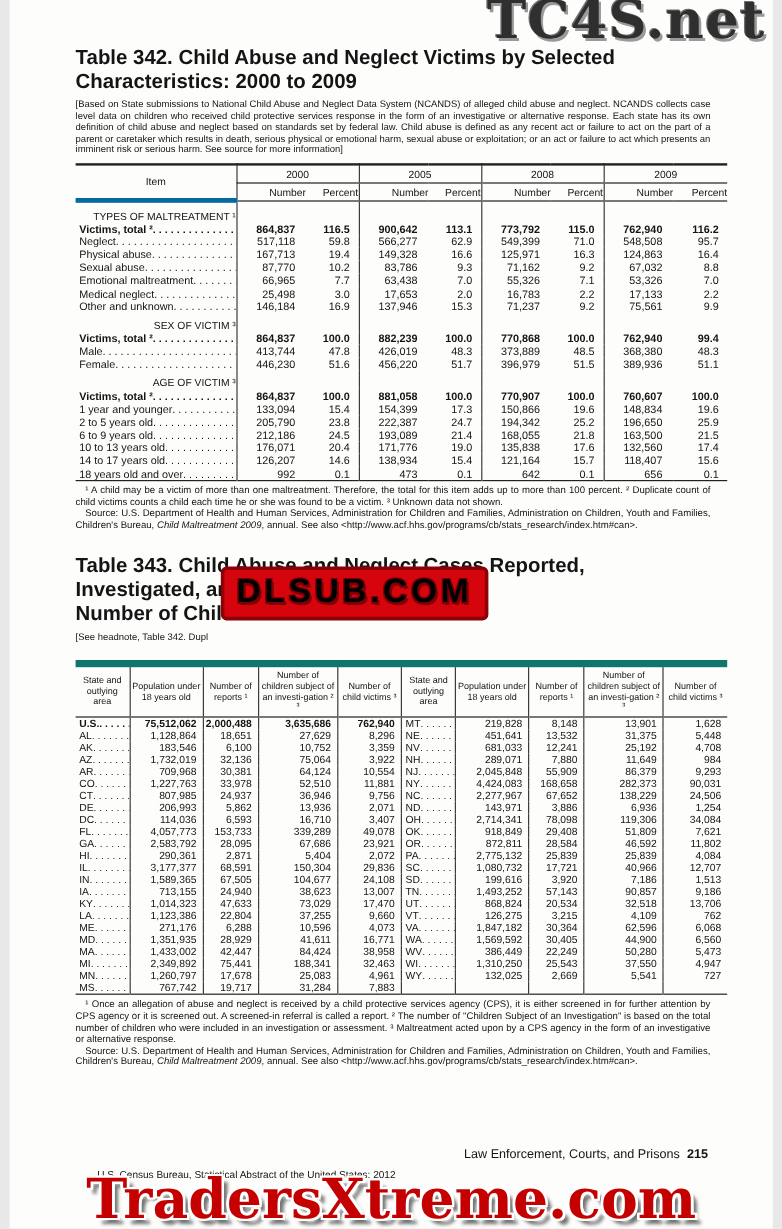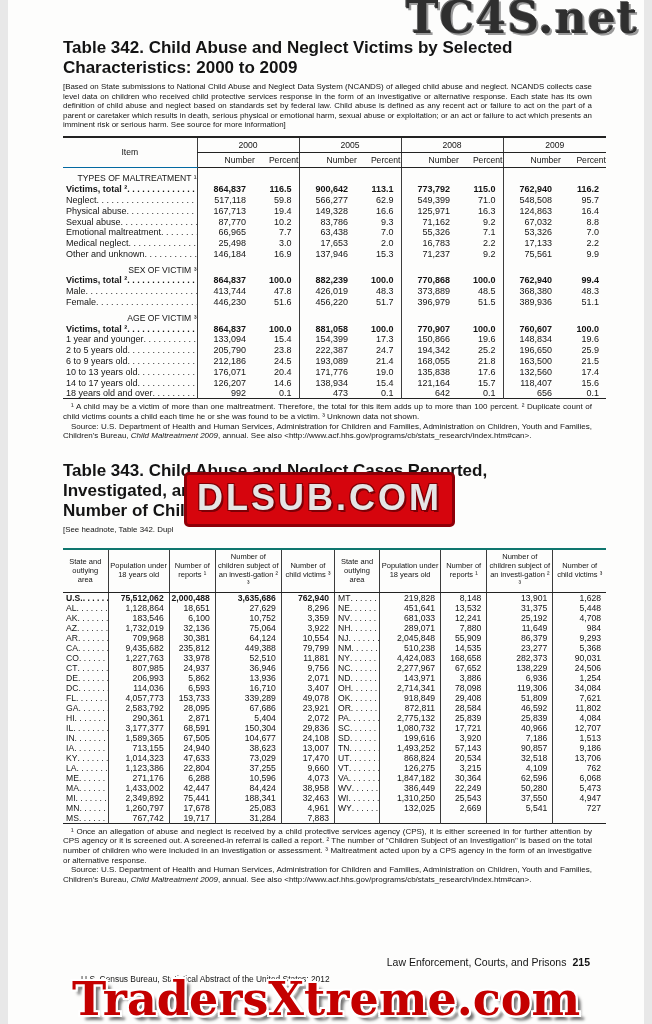--- a/index.html
+++ b/index.html
@@ -11,21 +11,21 @@
   }
   
   .wm-top{
     position:absolute; top:-8px; right:6px; z-index:6;
     font-family:"DejaVu Serif", serif; font-weight:bold; font-size:44px;
     color:#2f2f2f; letter-spacing:1px;
     text-shadow:2px 2px 0 #9a9a9a, -1px -1px 0 #6f6f6f;
   }
   .wm-mid{
     position:absolute; left:176px; top:472px; z-index:6;
-    background:#d6050d; color:#e5e5e5; font-weight:bold; font-size:36px;
+    background:#d6050d; color:#000000; font-weight:bold; font-size:28px;
     letter-spacing:3px; padding:2px 10px 5px; border:3px solid #8e0008; border-radius:5px;
     font-family:"Liberation Sans", sans-serif;
     text-shadow:2px 2px 0 #7c0006,-1px -1px 0 #7c0006,1px -1px 0 #7c0006,-1px 1px 0 #7c0006;
   }
   .wm-bottom{
     position:absolute; bottom:-2px; left:0; right:0; z-index:6; text-align:center;
     font-family:"DejaVu Serif", serif; font-weight:bold; font-size:46px; color:#c40000;
     text-shadow:2px 0 0 #fff,-2px 0 0 #fff,0 2px 0 #fff,0 -2px 0 #fff,
       2px 2px 0 #fff,-2px -2px 0 #fff,2px -2px 0 #fff,-2px 2px 0 #fff,
       5px 5px 3px rgba(0,0,0,.55);
@@ -33,35 +33,35 @@
   
   .title{font-size:17px; font-weight:bold; line-height:1.18; margin:0 0 4px 0;}
   .t343-title{margin-top:20px; position:relative; z-index:1;}
   .headnote{font-size:7.9px; line-height:1.2; text-align:justify; margin:0 0 6px 0;}
   .fn{font-size:8px; line-height:1.2; text-align:justify; margin:3px 0 0 0; text-indent:8px;}
   .src{font-size:8px; line-height:1.2; text-align:justify; margin:0; text-indent:8px;}
   
   table{border-collapse:collapse; table-layout:fixed; width:543px;}
   .t342{font-size:9px; border-top:2px solid #222; border-bottom:1px solid #222; margin-top:2px;}
   .t342 th{font-weight:normal; font-size:8.6px; padding:2px 0; vertical-align:middle;}
-  .t342 .item-h{border-bottom:1px solid #0369a1;}
+  .t342 .item-h{border-bottom:4px solid #0369a1;}
   .t342 .yr{border-bottom:1px solid #222;}
   .t342 .sub{border-bottom:1px solid #222; text-align:right;}
   .t342 td{padding:0; height:10.8px; vertical-align:bottom; overflow:hidden;}
   .t342 .num{text-align:right; padding-right:9px;}
   .t342 .pct{text-align:right; padding-right:7px;}
   .gs{border-left:1px solid #3c3c3c;}
   .sec-lbl{text-align:right; font-size:8.6px; padding-top:5px !important;}
   tr.bold td, td.b{font-weight:bold;}
   .lblwrap{display:flex; overflow:hidden; padding-left:3px;}
   .lbl{white-space:nowrap;}
   .dots{flex:1; overflow:hidden; white-space:nowrap;}
   .dots::after{content:" . . . . . . . . . . . . . . . . . . . . . . . . . . . . . . . . . . . . . . .";}
   
-  .t343{font-size:8.6px; border-top:2px solid #0f766e; border-bottom:1px solid #222; margin-top:14px;}
+  .t343{font-size:8.6px; border-top:6px solid #0f766e; border-bottom:1px solid #222; margin-top:14px;}
   .t343 th{font-weight:normal; font-size:7.5px; line-height:1.18; text-align:center;
            vertical-align:middle; padding:3px 1px; border-bottom:1px solid #222;}
   .t343 th:not(:first-child), .t343 td:not(:first-child){border-left:1px solid #3c3c3c;}
   .t343 td{padding:0; height:9.6px; vertical-align:bottom; overflow:hidden;}
   .t343 .v{text-align:right; padding-right:5px;}
   
   .footer1{position:absolute; right:54px; bottom:56px; font-size:10.5px; z-index:1;}
   .footer1 .pg{font-weight:bold; padding-left:6px;}
   .footer2{position:absolute; left:73px; bottom:40px; font-size:8.4px; z-index:1;}
 </style>
@@ -559,42 +559,20 @@
             </div>
           </td>
           <td class="v">2,045,848</td>
           <td class="v">55,909</td>
           <td class="v">86,379</td>
           <td class="v">9,293</td>
         </tr>
         <tr>
           <td class="st">
             <div class="lblwrap">
-              <span class="lbl">CA</span>
-              <span class="dots"></span>
-            </div>
-          </td>
-          <td class="v">9,435,682</td>
-          <td class="v">235,812</td>
-          <td class="v">449,388</td>
-          <td class="v">79,799</td>
-          <td class="st">
-            <div class="lblwrap">
-              <span class="lbl">NM</span>
-              <span class="dots"></span>
-            </div>
-          </td>
-          <td class="v">510,238</td>
-          <td class="v">14,535</td>
-          <td class="v">23,277</td>
-          <td class="v">5,368</td>
-        </tr>
-        <tr>
-          <td class="st">
-            <div class="lblwrap">
               <span class="lbl">CO</span>
               <span class="dots"></span>
             </div>
           </td>
           <td class="v">1,227,763</td>
           <td class="v">33,978</td>
           <td class="v">52,510</td>
           <td class="v">11,881</td>
           <td class="st">
             <div class="lblwrap">
@@ -863,20 +841,42 @@
           <td class="st">
             <div class="lblwrap">
               <span class="lbl">VA</span>
               <span class="dots"></span>
             </div>
           </td>
           <td class="v">1,847,182</td>
           <td class="v">30,364</td>
           <td class="v">62,596</td>
           <td class="v">6,068</td>
+        </tr>
+        <tr>
+          <td class="st">
+            <div class="lblwrap">
+              <span class="lbl">MD</span>
+              <span class="dots"></span>
+            </div>
+          </td>
+          <td class="v">1,351,935</td>
+          <td class="v">28,929</td>
+          <td class="v">41,611</td>
+          <td class="v">16,771</td>
+          <td class="st">
+            <div class="lblwrap">
+              <span class="lbl">WA</span>
+              <span class="dots"></span>
+            </div>
+          </td>
+          <td class="v">1,569,592</td>
+          <td class="v">30,405</td>
+          <td class="v">44,900</td>
+          <td class="v">6,560</td>
         </tr>
         <tr>
           <td class="st">
             <div class="lblwrap">
               <span class="lbl">MA</span>
               <span class="dots"></span>
             </div>
           </td>
           <td class="v">1,433,002</td>
           <td class="v">42,447</td>

